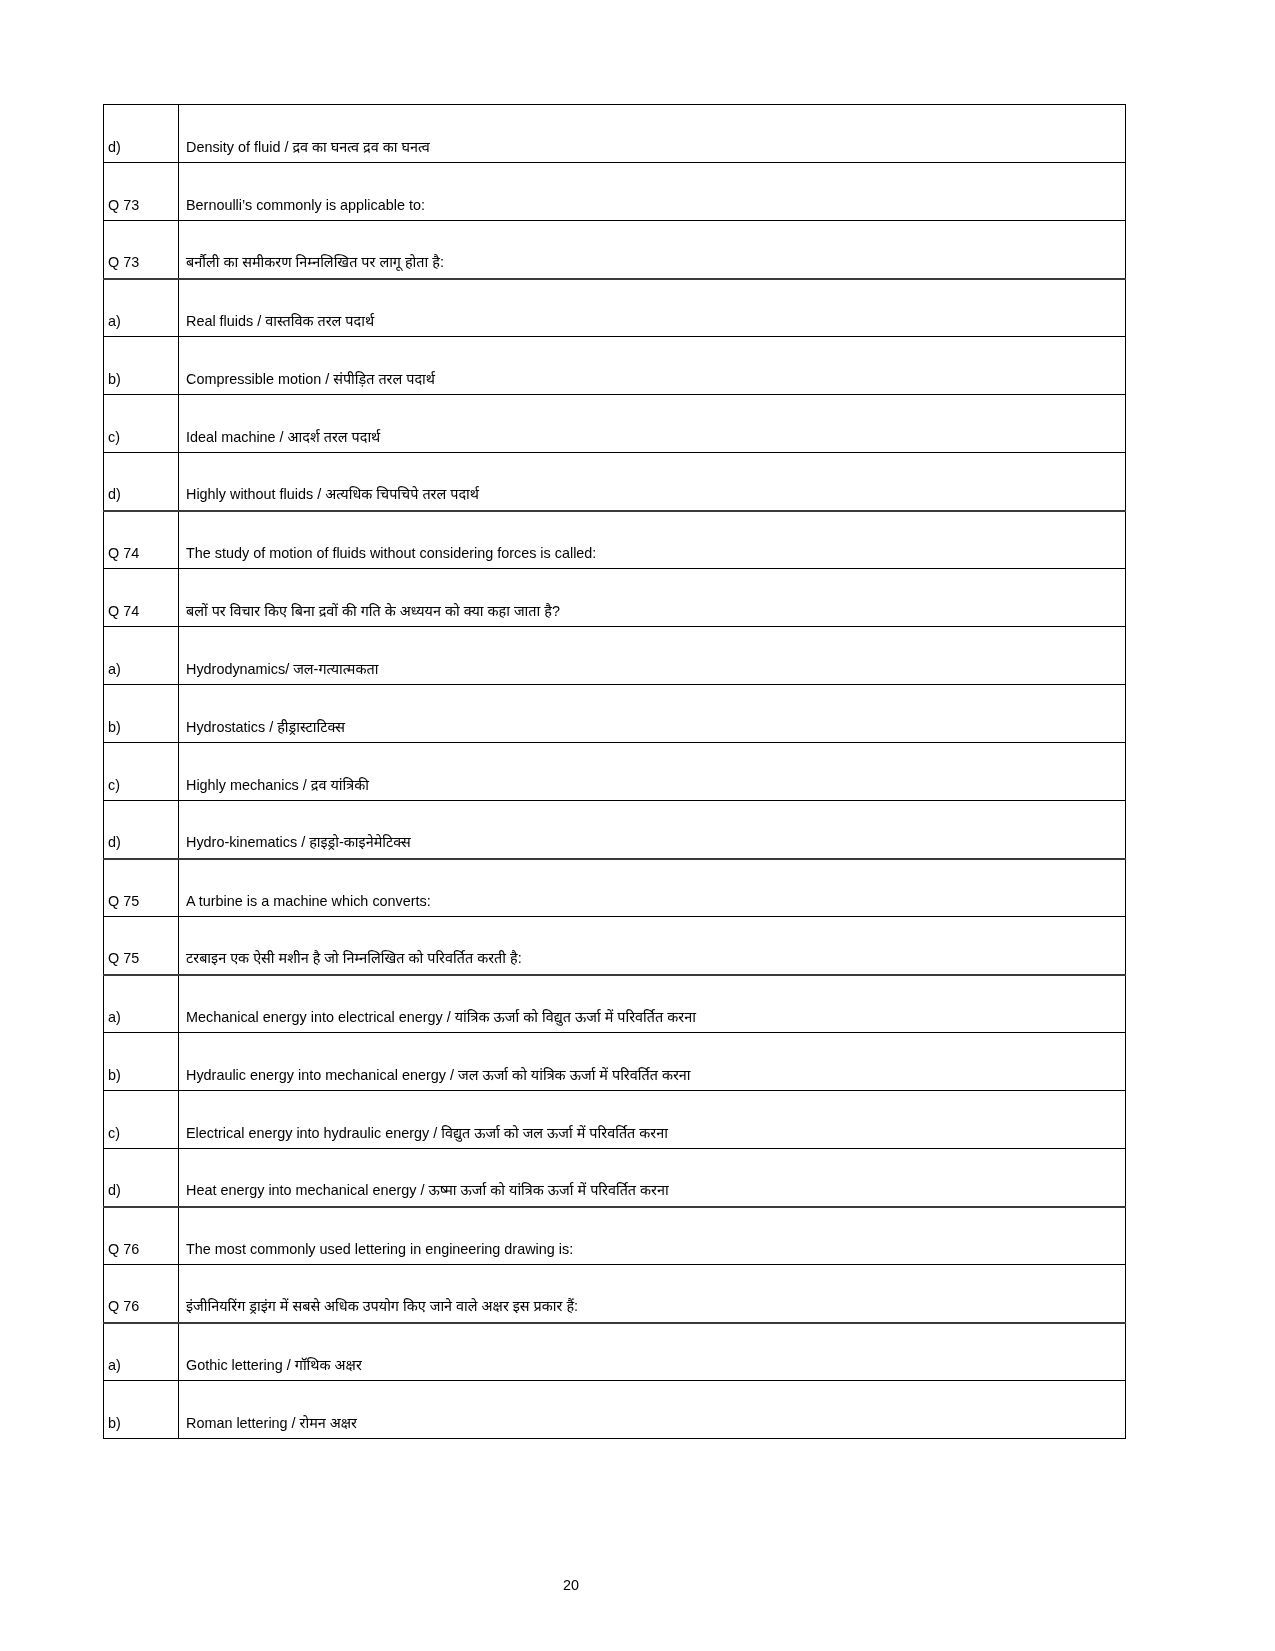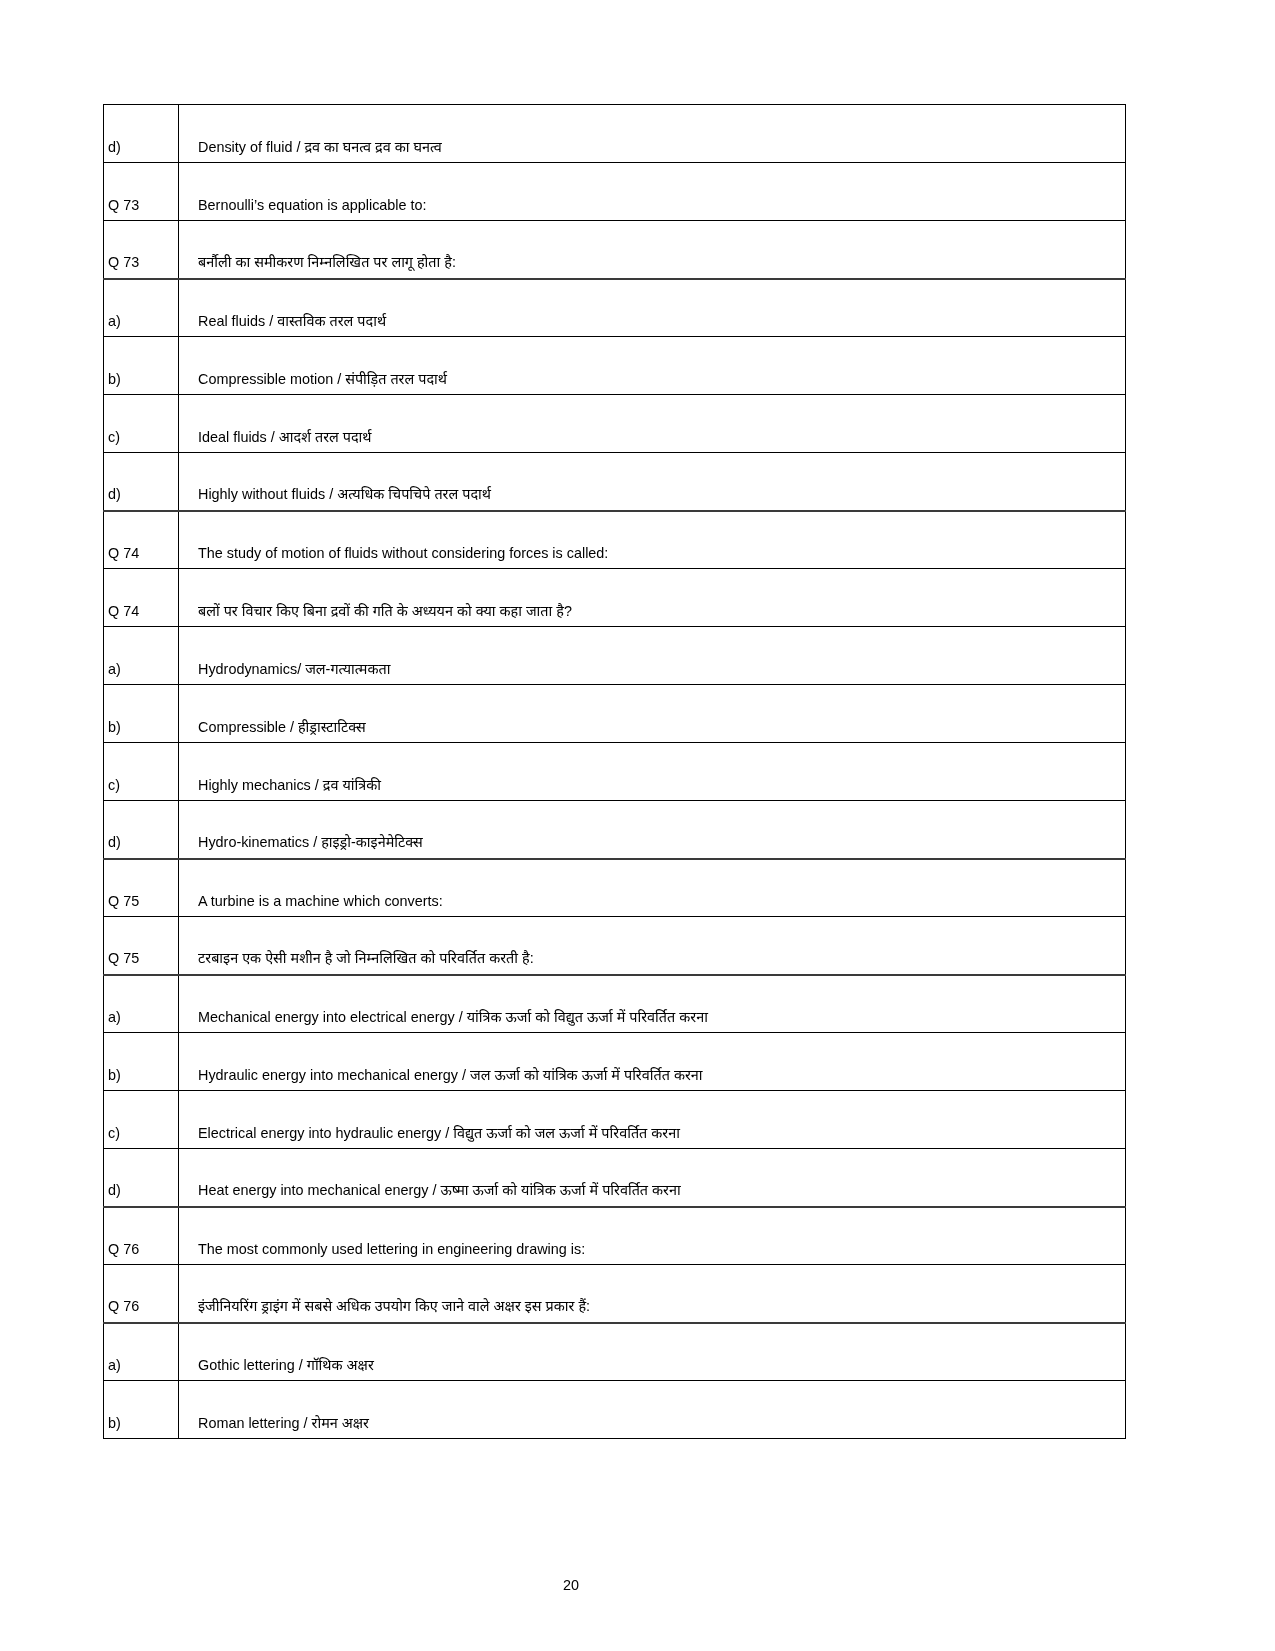--- a/index.html
+++ b/index.html
@@ -52,21 +52,21 @@
     background: #ffffff;
     white-space: nowrap;
     overflow: hidden;
   }
 
   .qtable td.cell-label {
     padding-left: 4px;
   }
 
   .qtable td.cell-text {
-    padding-left: 19px;
+    padding-left: 7px;
   }
 
   
   .qtable tr.sep-heavy > td {
     border-bottom: 2px solid #3a3a3a;
   }
 
   .page-number {
     position: absolute;
     left: 0;
@@ -89,57 +89,57 @@
       <col class="col-label">
       <col class="col-text">
     </colgroup>
     <tbody>
         <tr>
           <td class="cell-label">d)</td>
           <td class="cell-text">Density of fluid / द्रव का घनत्व द्रव का घनत्व</td>
         </tr>
         <tr>
           <td class="cell-label">Q 73</td>
-          <td class="cell-text">Bernoulli’s equation is applicable to:</td>
+          <td class="cell-text">Bernoulli’s commonly is applicable to:</td>
         </tr>
         <tr class="sep-heavy">
           <td class="cell-label">Q 73</td>
           <td class="cell-text">बर्नौली का समीकरण निम्नलिखित पर लागू होता है:</td>
         </tr>
         <tr>
           <td class="cell-label">a)</td>
           <td class="cell-text">Real fluids / वास्तविक तरल पदार्थ</td>
         </tr>
         <tr>
           <td class="cell-label">b)</td>
           <td class="cell-text">Compressible motion / संपीड़ित तरल पदार्थ</td>
         </tr>
         <tr>
           <td class="cell-label">c)</td>
-          <td class="cell-text">Ideal fluids / आदर्श तरल पदार्थ</td>
+          <td class="cell-text">Ideal machine / आदर्श तरल पदार्थ</td>
         </tr>
         <tr class="sep-heavy">
           <td class="cell-label">d)</td>
           <td class="cell-text">Highly without fluids / अत्यधिक चिपचिपे तरल पदार्थ</td>
         </tr>
         <tr>
           <td class="cell-label">Q 74</td>
           <td class="cell-text">The study of motion of fluids without considering forces is called:</td>
         </tr>
         <tr>
           <td class="cell-label">Q 74</td>
           <td class="cell-text">बलों पर विचार किए बिना द्रवों की गति के अध्ययन को क्या कहा जाता है?</td>
         </tr>
         <tr>
           <td class="cell-label">a)</td>
           <td class="cell-text">Hydrodynamics/ जल-गत्यात्मकता</td>
         </tr>
         <tr>
           <td class="cell-label">b)</td>
-          <td class="cell-text">Compressible / हीड्रास्टाटिक्स</td>
+          <td class="cell-text">Hydrostatics / हीड्रास्टाटिक्स</td>
         </tr>
         <tr>
           <td class="cell-label">c)</td>
           <td class="cell-text">Highly mechanics / द्रव यांत्रिकी</td>
         </tr>
         <tr class="sep-heavy">
           <td class="cell-label">d)</td>
           <td class="cell-text">Hydro-kinematics / हाइड्रो-काइनेमेटिक्स</td>
         </tr>
         <tr>

